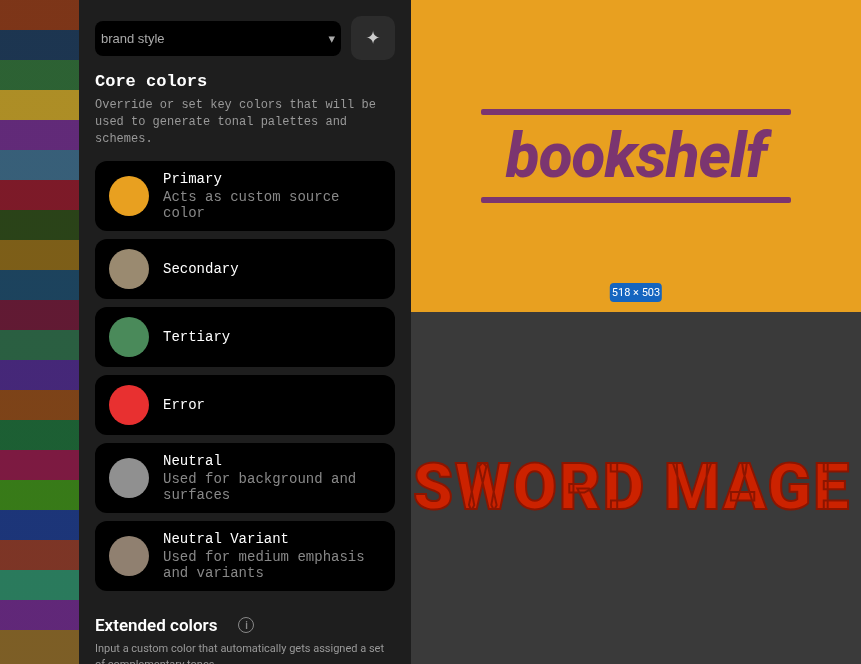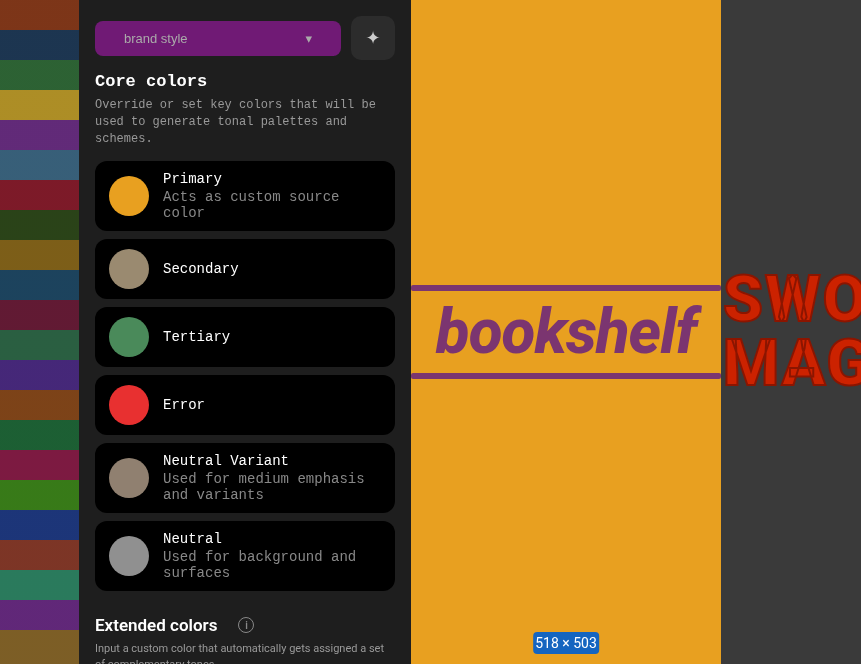--- a/index.html
+++ b/index.html
@@ -67,24 +67,24 @@
 
     .panel-header {
       padding: 16px 16px 12px;
       display: flex;
       align-items: center;
       gap: 10px;
     }
 
     .dropdown-btn {
       flex: 1;
-      background: #701a75;
+      background: #000000;
       border: none;
       border-radius: 8px;
-      padding: 10px 29px;
+      padding: 10px 6px;
       color: #fff;
       font-size: 15px;
       display: flex;
       align-items: center;
       justify-content: space-between;
       cursor: pointer;
     }
     .dropdown-btn span { font-size: 13px; color: #aaa; }
 
     .magic-btn {
@@ -181,21 +181,21 @@
     .extended-desc {
       color: #999;
       font-size: 11px;
       line-height: 1.4;
     }
 
     
     .preview-area {
       flex: 1;
       display: flex;
-      flex-direction: row;
+      flex-direction: column;
       overflow: hidden;
     }
 
     .preview-top {
       background: #e8a020;
       flex: 1;
       display: flex;
       align-items: center;
       justify-content: center;
       position: relative;
@@ -223,21 +223,21 @@
       letter-spacing: -1px;
     }
 
     .size-badge {
       position: absolute;
       bottom: 10px;
       left: 50%;
       transform: translateX(-50%);
       background: #1565c0;
       color: white;
-      font-size: 14px;
+      font-size: 11px;
       padding: 3px 2px;
       border-radius: 4px;
     }
 
     .preview-bottom {
       background: #3a3a3a;
       flex: 1;
       display: flex;
       align-items: center;
       justify-content: flex-start;
@@ -297,31 +297,31 @@
             <span class="color-name">Tertiary</span>
           </div>
         </div>
         <div class="color-item">
           <div class="color-swatch" style="background: rgb(232, 48, 48);"></div>
           <div class="color-info">
             <span class="color-name">Error</span>
           </div>
         </div>
         <div class="color-item">
+          <div class="color-swatch" style="background: rgb(144, 144, 144);"></div>
+          <div class="color-info">
+            <span class="color-name">Neutral</span>
+            <span class="color-desc">Used for background and surfaces</span>
+          </div>
+        </div>
+        <div class="color-item">
           <div class="color-swatch" style="background: rgb(144, 128, 112);"></div>
           <div class="color-info">
             <span class="color-name">Neutral Variant</span>
             <span class="color-desc">Used for medium emphasis and variants</span>
-          </div>
-        </div>
-        <div class="color-item">
-          <div class="color-swatch" style="background: rgb(144, 144, 144);"></div>
-          <div class="color-info">
-            <span class="color-name">Neutral</span>
-            <span class="color-desc">Used for background and surfaces</span>
           </div>
         </div>
       </div>
   </div>
 
   <div class="extended-section">
     <div class="extended-title">
       <span>Extended colors</span>
       <div class="info-icon">i</div>
     </div>

